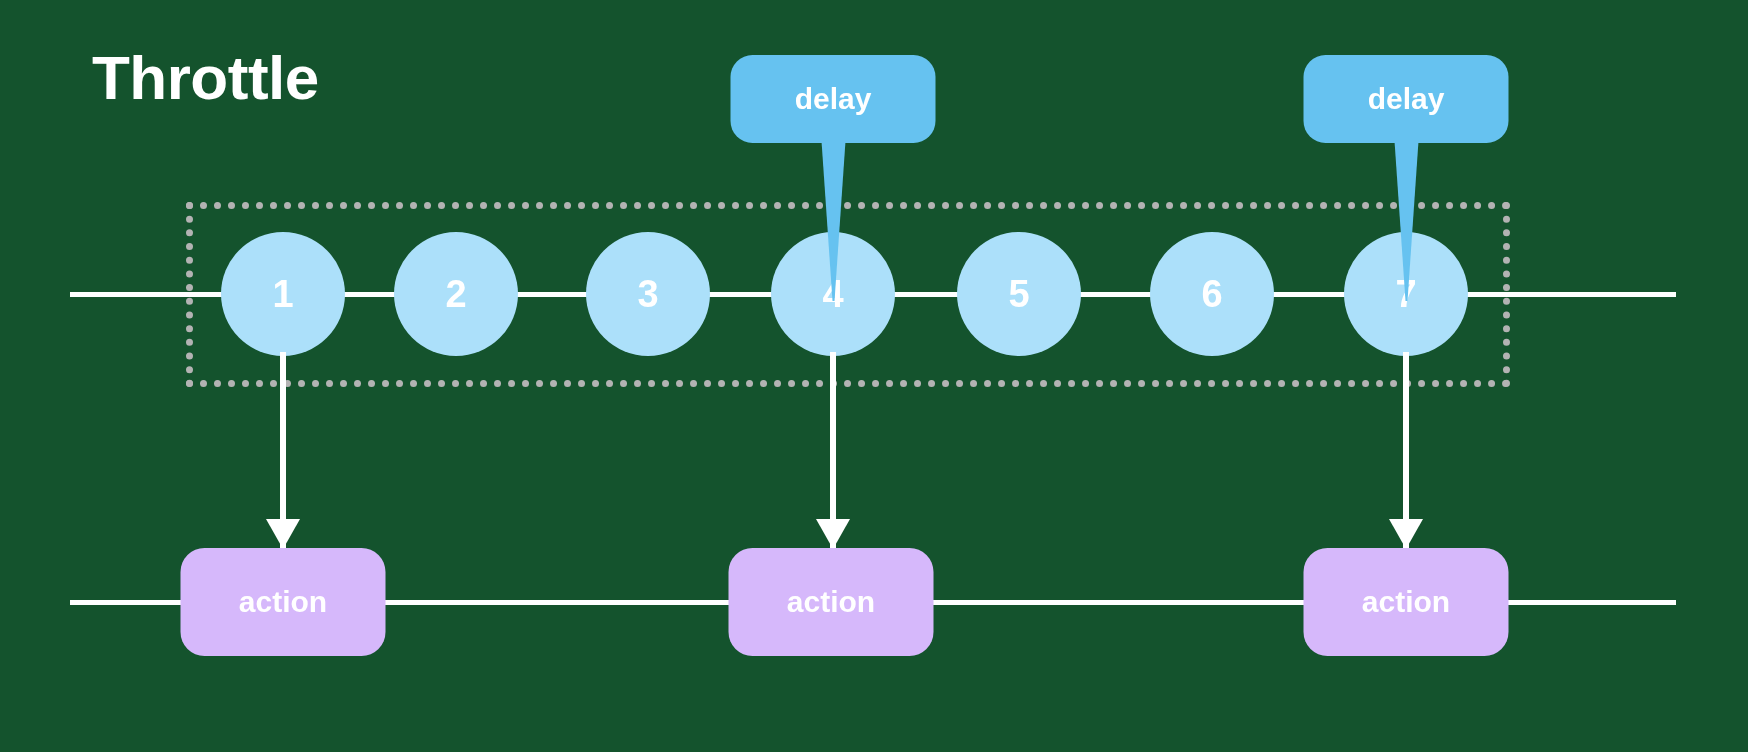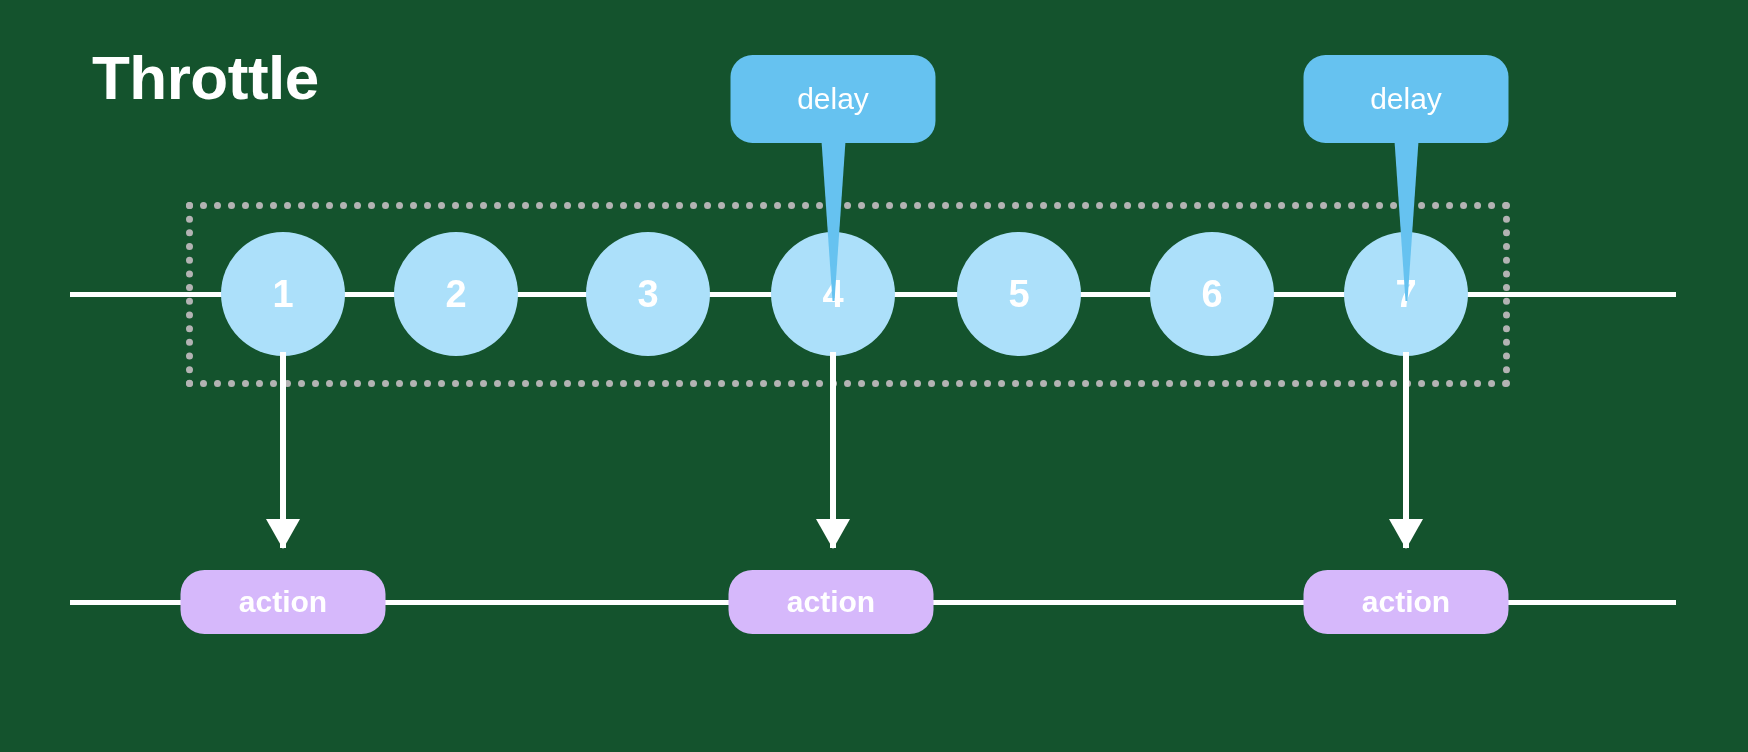--- a/index.html
+++ b/index.html
@@ -79,21 +79,21 @@
   .delay-bubble {
     width: 205px;
     height: 88px;
     border-radius: 22px;
     background: #66c2f0;
     display: flex;
     align-items: center;
     justify-content: center;
     color: #ffffff;
     font-size: 30px;
-    font-weight: normal;
+    font-weight: bold;
   }
   .delay-tail {
     position: absolute;
     left: 50%;
     top: 86px;
     transform: translateX(-50%);
   }
   
   .drop-arrow {
     position: absolute;
@@ -116,21 +116,21 @@
     width: 0;
     height: 0;
     border-left: 17px solid transparent;
     border-right: 17px solid transparent;
     border-top: 30px solid #ffffff;
   }
   
   .action-pill {
     position: absolute;
     width: 205px;
-    height: 64px;
+    height: 108px;
     border-radius: 24px;
     background: #d6b8fb;
     display: flex;
     align-items: center;
     justify-content: center;
     color: #ffffff;
     font-size: 30px;
     font-weight: bold;
     transform: translate(-50%, -50%);
   }

